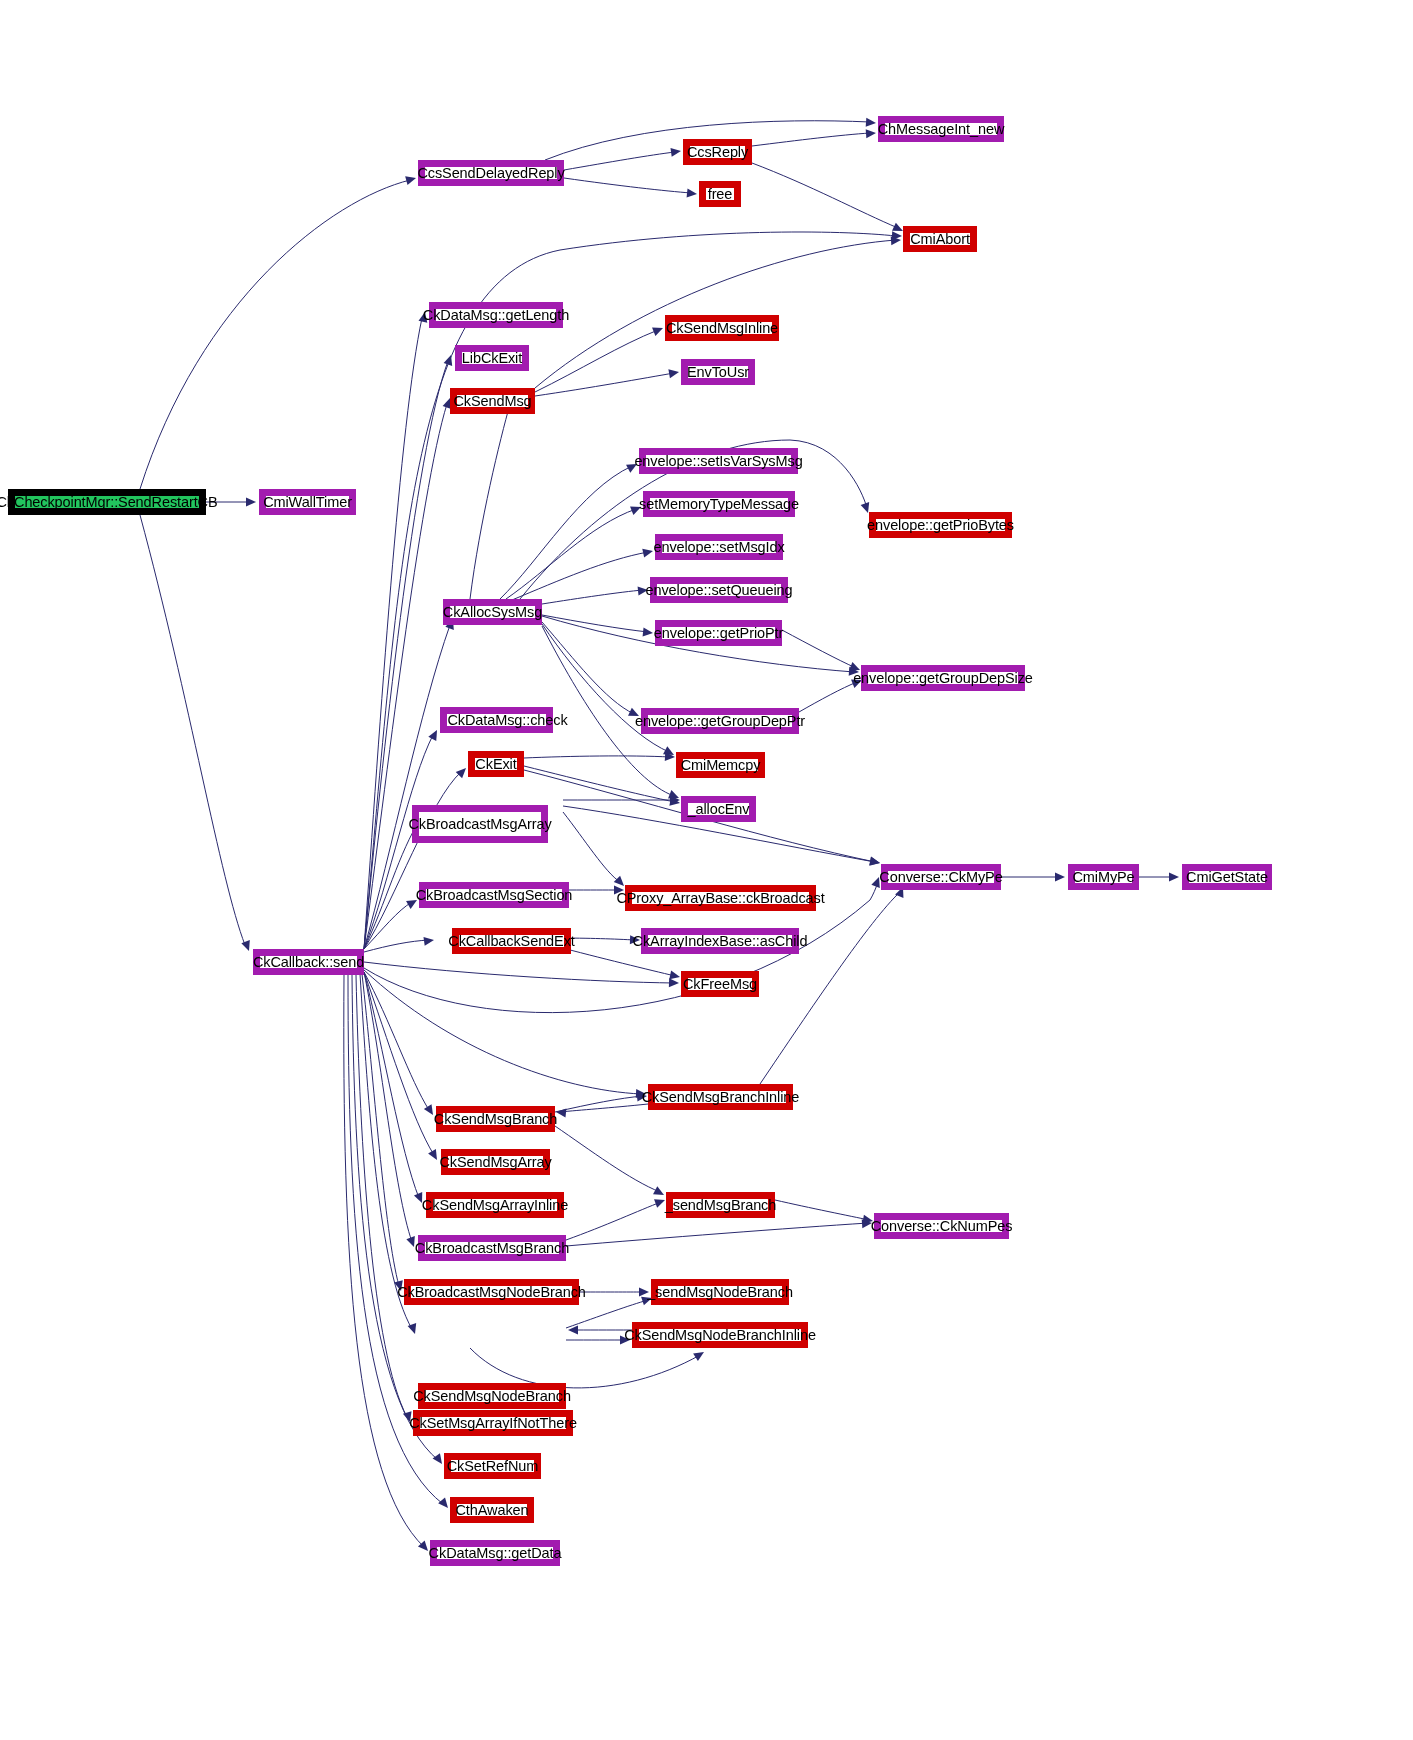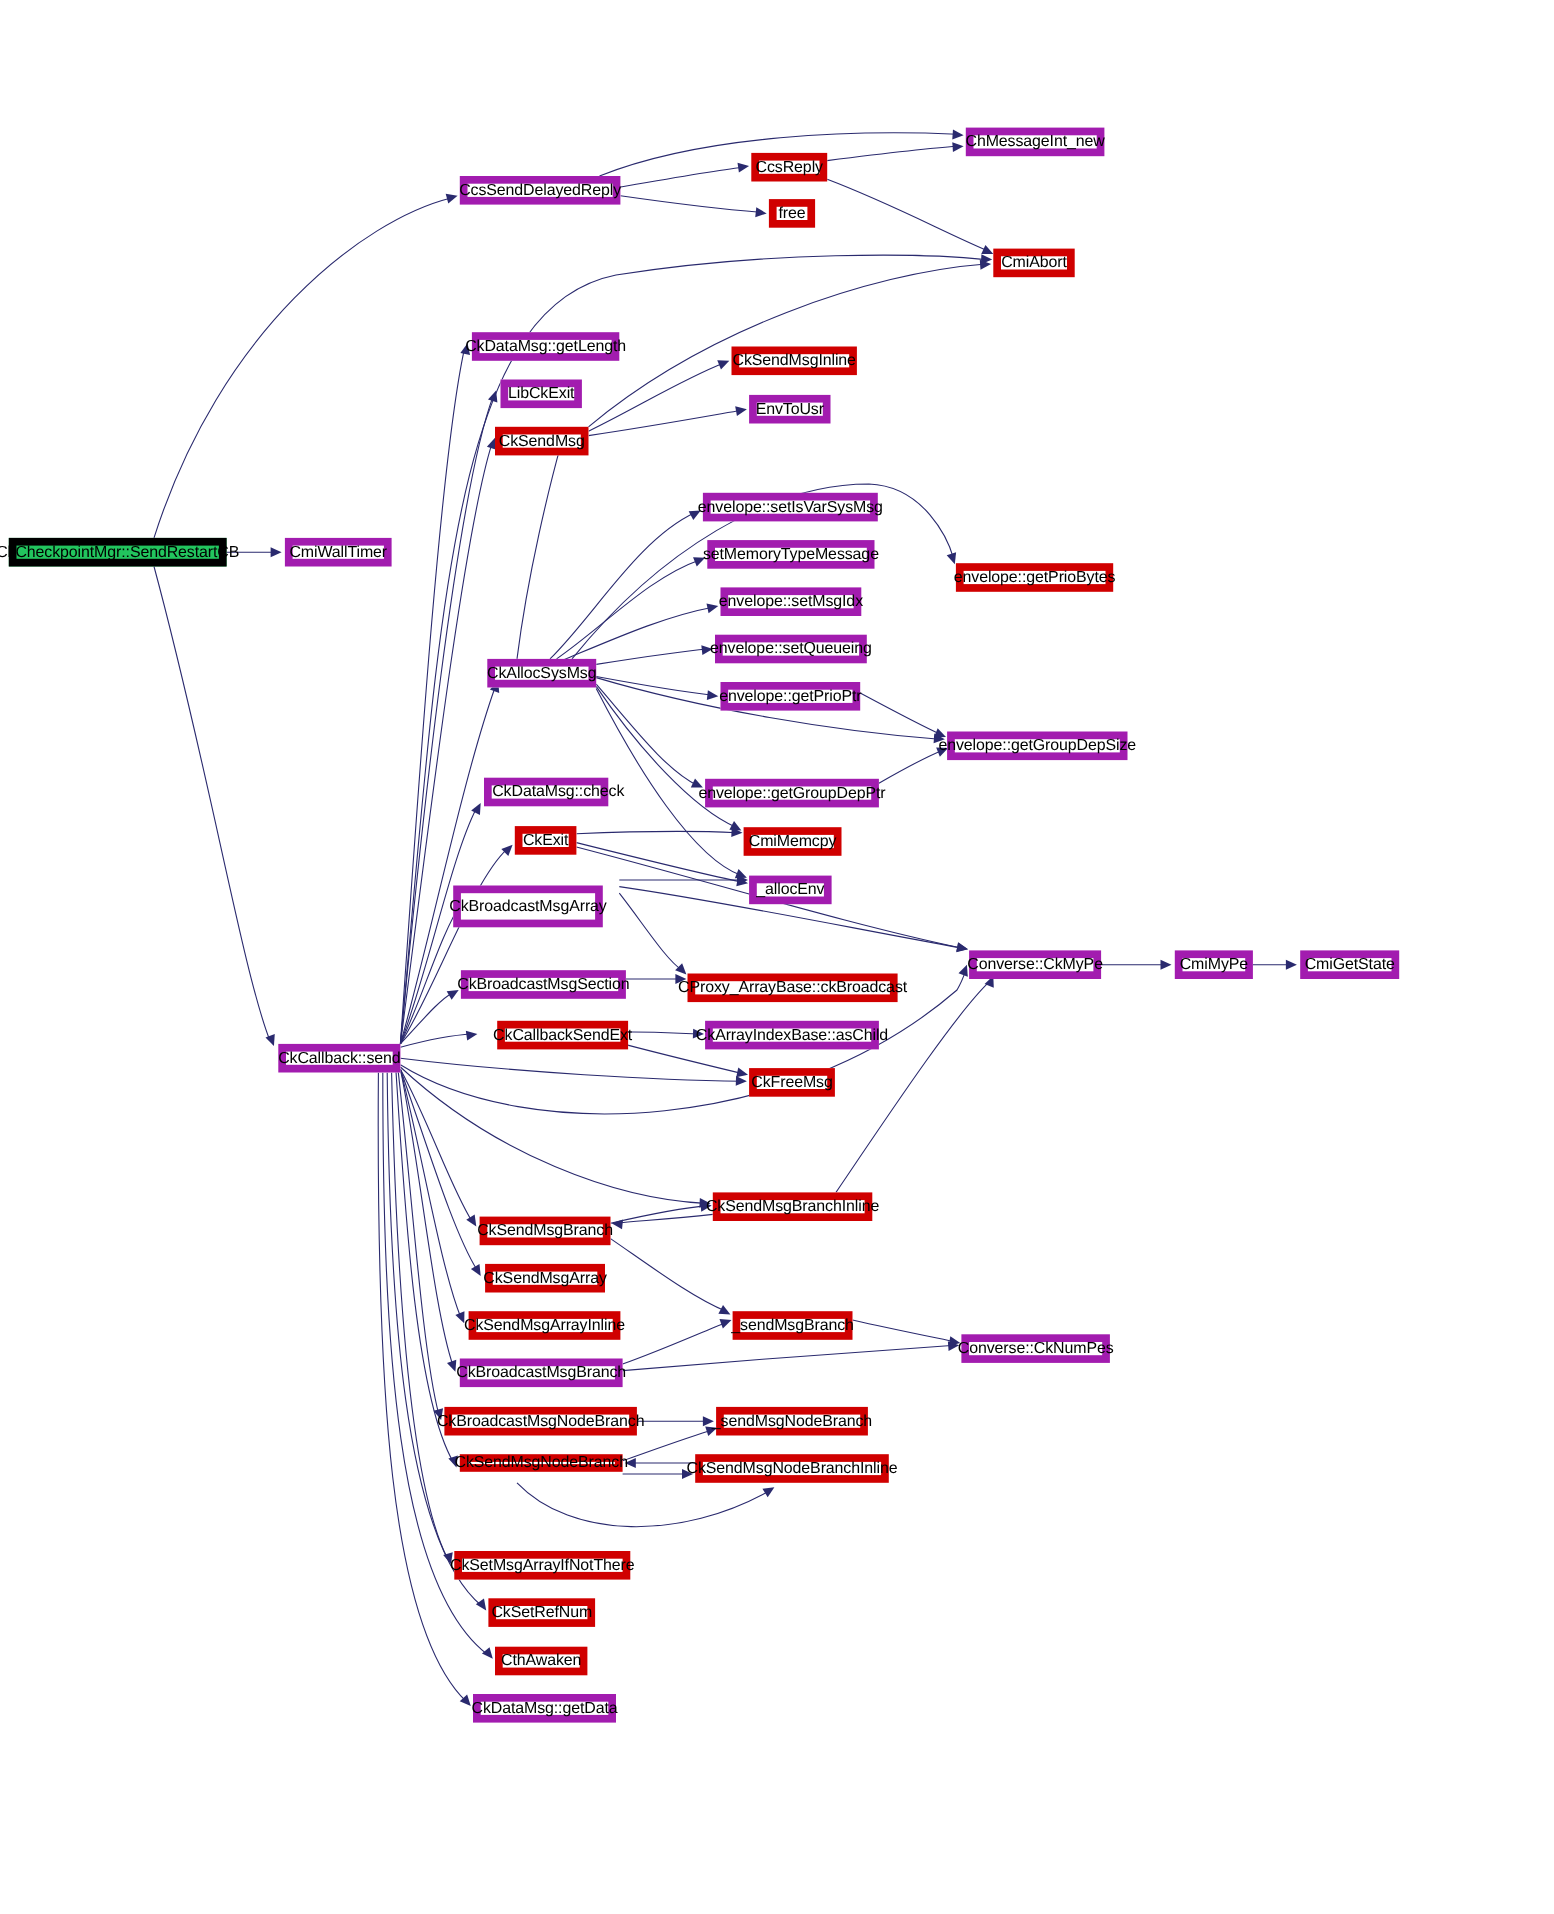--- a/index.html
+++ b/index.html
@@ -463,21 +463,21 @@
     </div>
     <div class="node" style="left: 418px; top: 1235px; width: 148px; height: 26px;">
       <span class="node-label">CkBroadcastMsgBranch</span>
     </div>
     <div class="node red" style="left: 404px; top: 1279px; width: 175px; height: 26px;">
       <span class="node-label">CkBroadcastMsgNodeBranch</span>
     </div>
     <div class="node red" style="left: 651px; top: 1279px; width: 138px; height: 26px;">
       <span class="node-label">_sendMsgNodeBranch</span>
     </div>
-    <div class="node red" style="left: 418px; top: 1322px; width: 148px; height: 16px;">
+    <div class="node red" style="left: 418px; top: 1383px; width: 148px; height: 26px;">
       <span class="node-label">CkSendMsgNodeBranch</span>
     </div>
     <div class="node red" style="left: 632px; top: 1322px; width: 176px; height: 26px;">
       <span class="node-label">CkSendMsgNodeBranchInline</span>
     </div>
     <div class="node red" style="left: 413px; top: 1410px; width: 160px; height: 26px;">
       <span class="node-label">CkSetMsgArrayIfNotThere</span>
     </div>
     <div class="node red" style="left: 444px; top: 1453px; width: 97px; height: 26px;">
       <span class="node-label">CkSetRefNum</span>

